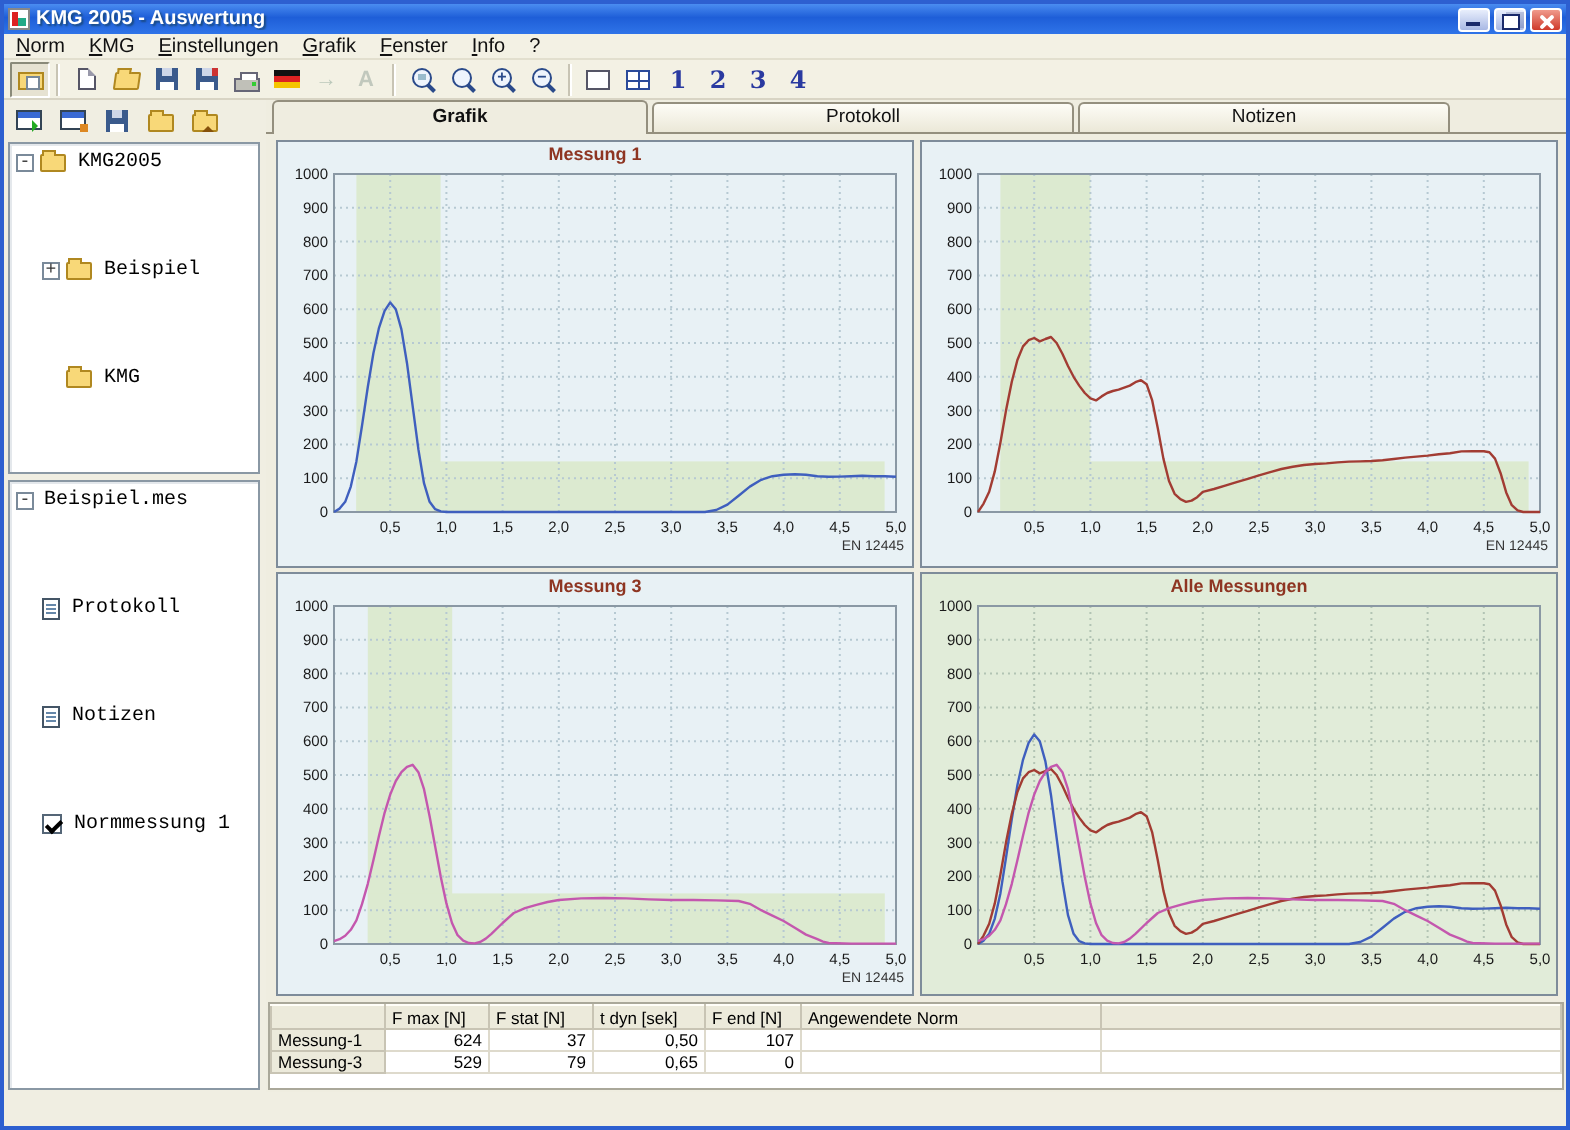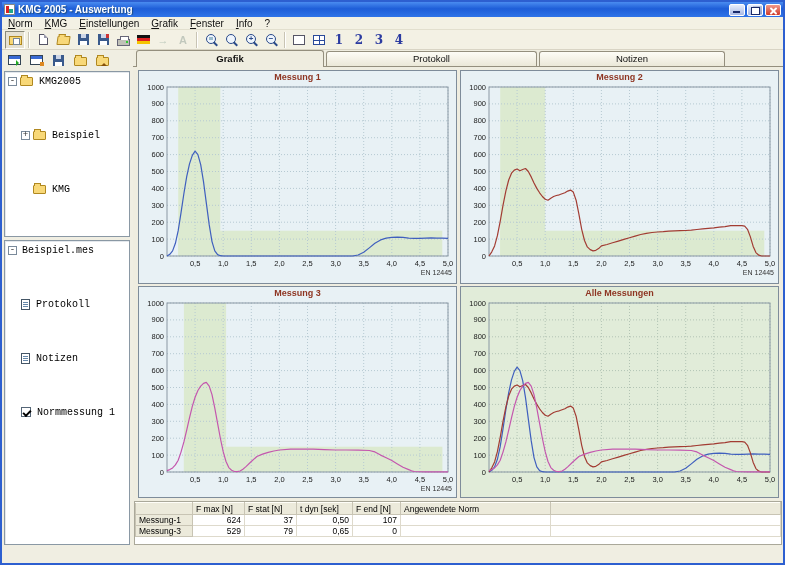--- a/index.html
+++ b/index.html
@@ -359,21 +359,20 @@
               <text x="195.6" y="182" font-size="7.5" fill="#1a1a1a" text-anchor="middle" font-family="Liberation Sans, sans-serif">3,0</text>
               <text x="223.7" y="182" font-size="7.5" fill="#1a1a1a" text-anchor="middle" font-family="Liberation Sans, sans-serif">3,5</text>
               <text x="251.8" y="182" font-size="7.5" fill="#1a1a1a" text-anchor="middle" font-family="Liberation Sans, sans-serif">4,0</text>
               <text x="279.9" y="182" font-size="7.5" fill="#1a1a1a" text-anchor="middle" font-family="Liberation Sans, sans-serif">4,5</text>
               <text x="308.0" y="182" font-size="7.5" fill="#1a1a1a" text-anchor="middle" font-family="Liberation Sans, sans-serif">5,0</text>
               <text x="312" y="191" font-size="7" fill="#333" text-anchor="end" font-family="Liberation Sans, sans-serif">EN 12445</text>
             </svg>
           </div>
       </div>
       <div class="chart-panel" id="chart1" style="background: rgb(232, 241, 245);">
-        <div class="chart-title">Messung 2</div>
         <div class="chart-plot-area">
             <svg width="316" height="198" xmlns="http://www.w3.org/2000/svg">
               <rect x="38.2" y="3" width="45.0" height="169" fill="#dcead0"></rect>
               <rect x="38.2" y="146.7" width="264.1" height="25.3" fill="#dcead0"></rect>
               <line x1="55.1" y1="3" x2="55.1" y2="172" stroke="#b6c9d2" stroke-width="1" stroke-dasharray="1,2"></line>
               <line x1="83.2" y1="3" x2="83.2" y2="172" stroke="#b6c9d2" stroke-width="1" stroke-dasharray="1,2"></line>
               <line x1="111.3" y1="3" x2="111.3" y2="172" stroke="#b6c9d2" stroke-width="1" stroke-dasharray="1,2"></line>
               <line x1="139.4" y1="3" x2="139.4" y2="172" stroke="#b6c9d2" stroke-width="1" stroke-dasharray="1,2"></line>
               <line x1="167.5" y1="3" x2="167.5" y2="172" stroke="#b6c9d2" stroke-width="1" stroke-dasharray="1,2"></line>
               <line x1="195.6" y1="3" x2="195.6" y2="172" stroke="#b6c9d2" stroke-width="1" stroke-dasharray="1,2"></line>

